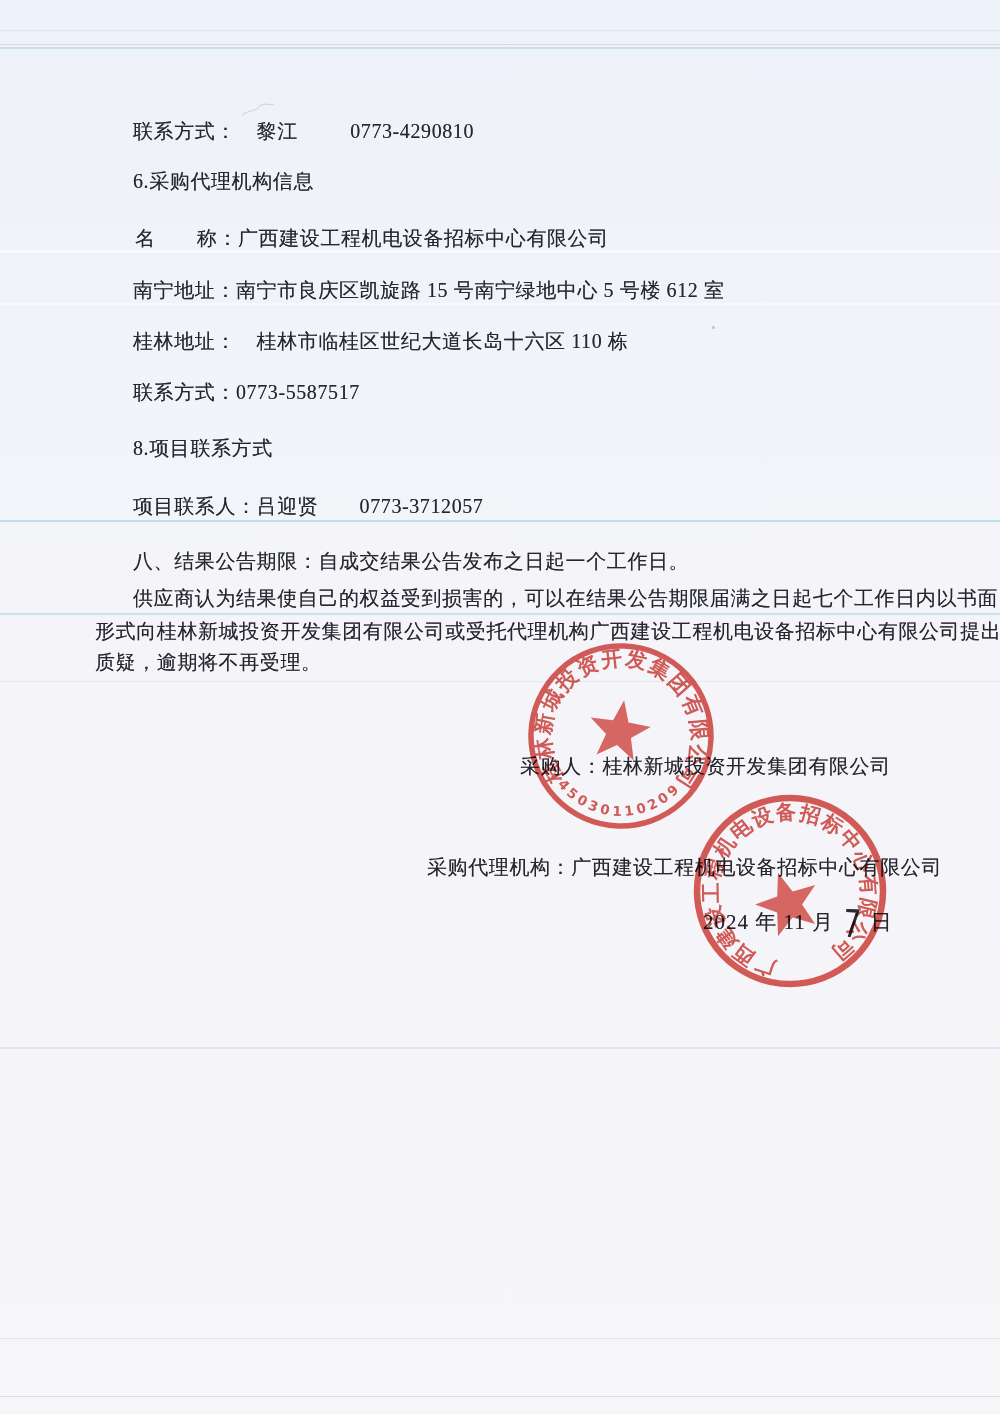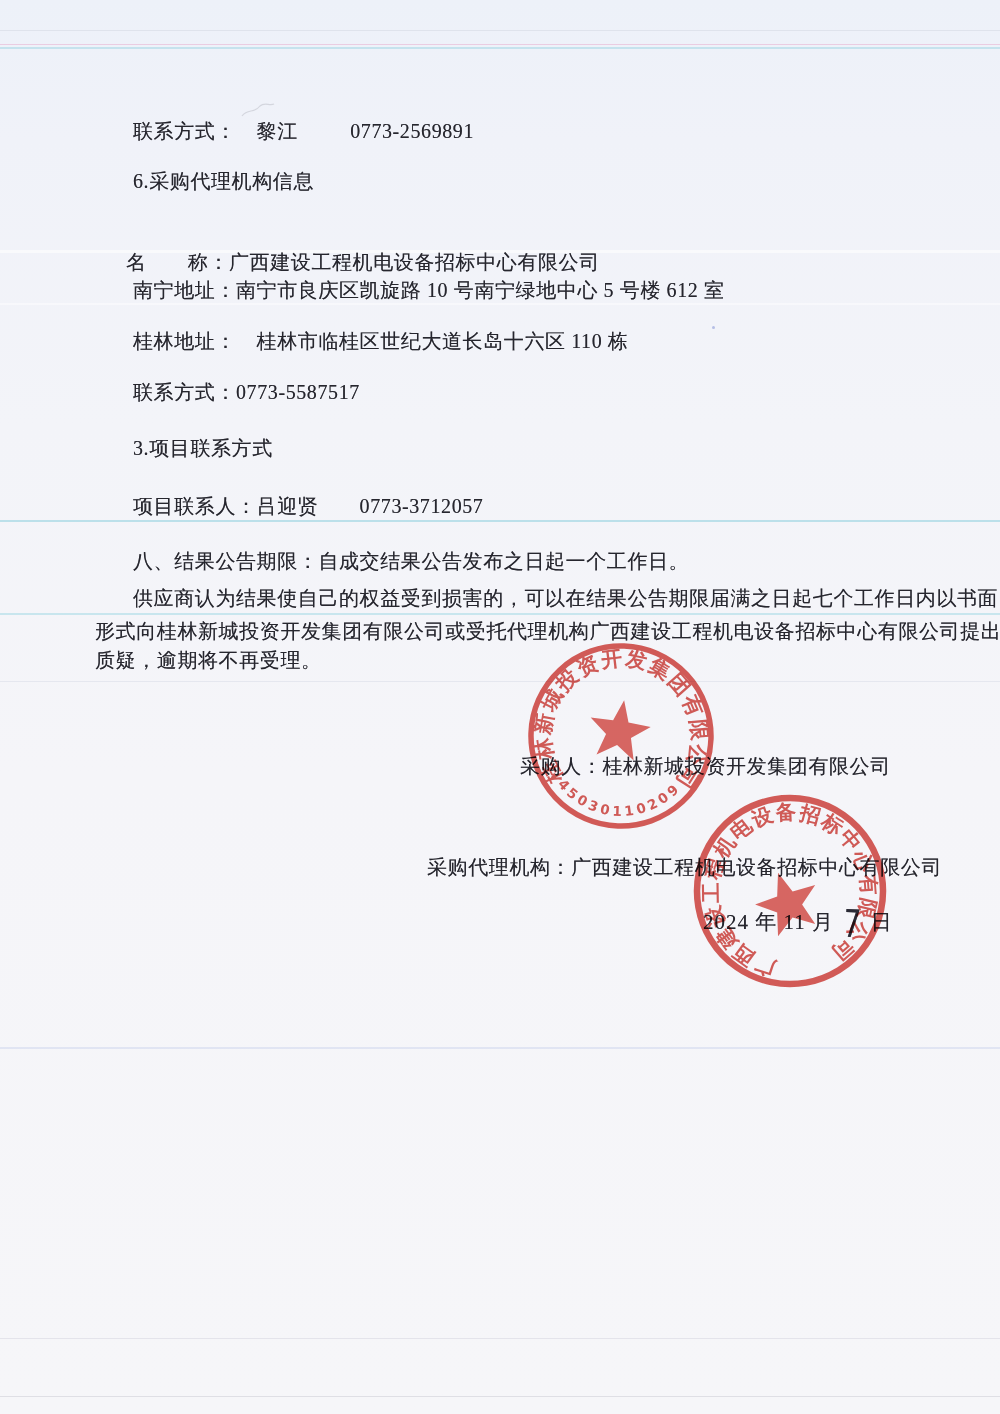--- a/index.html
+++ b/index.html
@@ -72,32 +72,32 @@
   <div class="scanline sl-b1"></div>
   <div class="scanline sl-b2"></div>
   <div class="scanline sl-b3"></div>
   <div class="scanline sl-b4"></div>
 
   <svg class="pencil-mark" style="left:238px;top:100px;" width="40" height="22">
     <path d="M4,16 C10,8 16,14 22,6 C26,2 32,6 36,4" stroke="rgba(120,120,130,0.45)" stroke-width="1.2" fill="none"></path>
   </svg>
   <div class="tiny-dot" style="left:712px;top:326px;"></div>
 
-  <div class="txt" style="left:133px;top:117px;">联系方式：　黎江　　  0773-2569891</div>
+  <div class="txt" style="left:133px;top:117px;">联系方式：　黎江　　  0773-4290810</div>
   <div class="txt" style="left:133px;top:167px;">6.采购代理机构信息</div>
-  <div class="txt" style="left:126px;top:224px;margin-top:24px;">名　　称：广西建设工程机电设备招标中心有限公司</div>
-  <div class="txt" style="left:133px;top:276px;">南宁地址：南宁市良庆区凯旋路 10 号南宁绿地中心 5 号楼 612 室</div>
+  <div class="txt" style="left:135px;top:224px;">名　　称：广西建设工程机电设备招标中心有限公司</div>
+  <div class="txt" style="left:133px;top:276px;">南宁地址：南宁市良庆区凯旋路 15 号南宁绿地中心 5 号楼 612 室</div>
   <div class="txt" style="left:133px;top:327px;">桂林地址：　桂林市临桂区世纪大道长岛十六区 110 栋</div>
   <div class="txt" style="left:133px;top:378px;">联系方式：0773-5587517</div>
-  <div class="txt" style="left:133px;top:434px;">3.项目联系方式</div>
+  <div class="txt" style="left:133px;top:434px;">8.项目联系方式</div>
   <div class="txt" style="left:133px;top:492px;">项目联系人：吕迎贤　　0773-3712057</div>
   <div class="txt" style="left:133px;top:547px;">八、结果公告期限：自成交结果公告发布之日起一个工作日。</div>
   <div class="txt" style="left:133px;top:584px;">供应商认为结果使自己的权益受到损害的，可以在结果公告期限届满之日起七个工作日内以书面</div>
   <div class="txt" style="left:95px;top:617px;text-align:right;">形式向桂林新城投资开发集团有限公司或受托代理机构广西建设工程机电设备招标中心有限公司提出</div>
-  <div class="txt" style="left:95px;top:648px;font-family:Liberation Mono, monospace;">质疑，逾期将不再受理。</div>
+  <div class="txt" style="left:95px;top:648px;">质疑，逾期将不再受理。</div>
 
   <div class="txt" style="left:427px;top:853px;">采购代理机构：广西建设工程机电设备招标中心有限公司</div>
   <div class="txt" style="left:520px;top:752px;">采购人：桂林新城投资开发集团有限公司</div>
   <div class="txt date-line" style="left:703px;top:908px;"><span>2024 年 11 月 </span><span class="handwritten-day">7</span><span> 日</span></div>
 
   <svg class="stamp" style="left:516px;top:631px;" width="210" height="210" viewBox="-105 -105 210 210">
     <defs>
       <path id="seal1-arc" d="M -56.1,44.1 A 71,71 0 1 1 56.1,44.1" fill="none"></path>
       <path id="seal1-code-arc" d="M -64.3,47.5 A 80,80 0 0 0 64.3,47.5" fill="none"></path>
     </defs>

